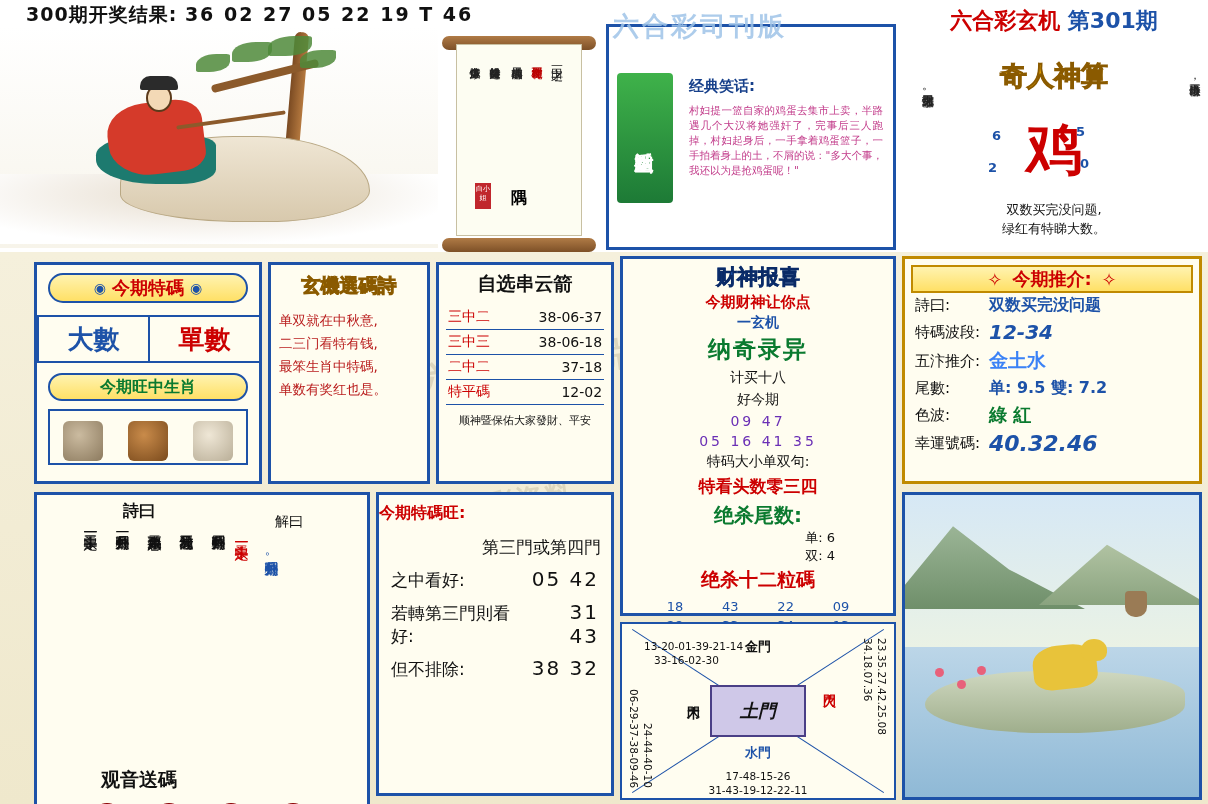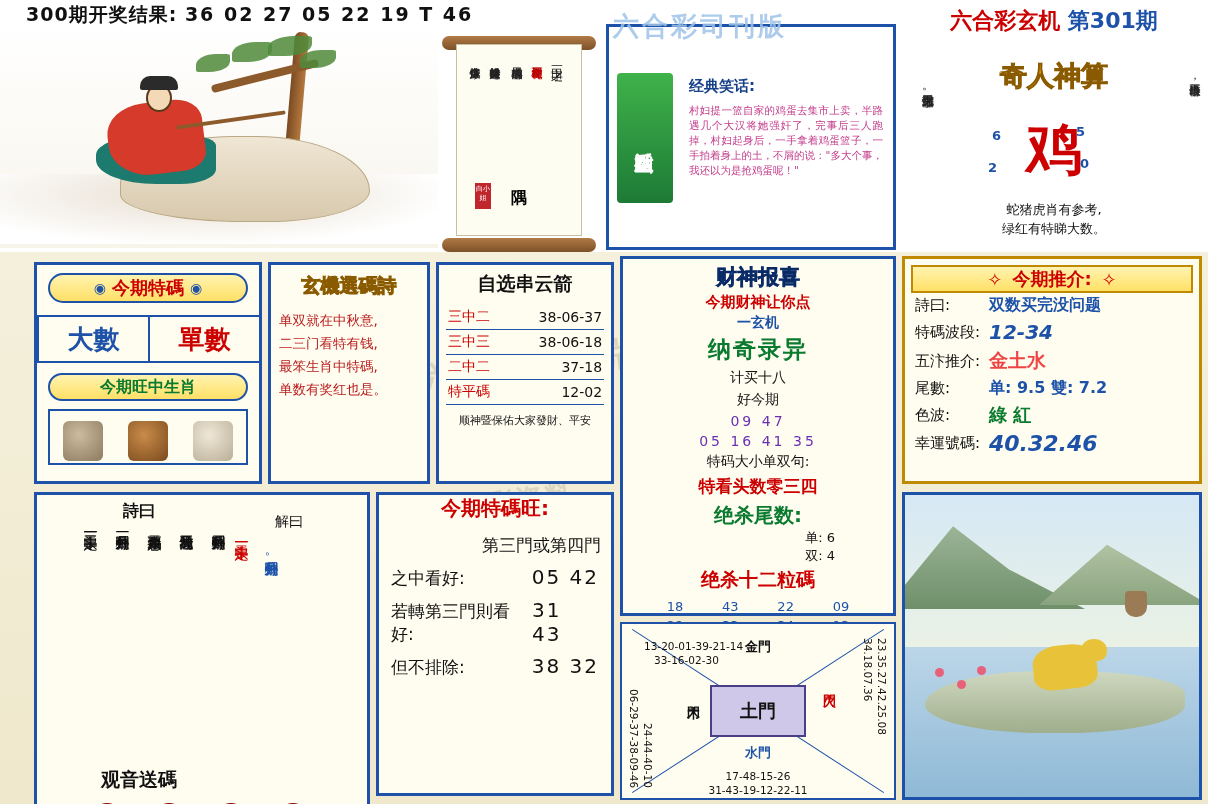--- a/index.html
+++ b/index.html
@@ -326,21 +326,21 @@
     display:flex; align-items:center; justify-content:center; gap:10px;
   }
   .p-rec .rowline {
     display:flex; align-items:center; padding:2px 10px;
     font-size:15px; color:#111;
   }
   .p-rec .rowline .k { color:#111; width:74px; flex:none; }
   .p-rec .rowline .v { font-weight:bold; }
   .p-rec .v.blue { color:#1d52a8; font-size:16px; }
   .p-rec .v.ital { font-style:italic; color:#1d52a8; font-size:20px; }
-  .p-rec .v.gold { color:#ef4444; font-size:19px; font-weight:bold; }
+  .p-rec .v.gold { color:#3b82f6; font-size:19px; font-weight:bold; }
   .p-rec .v.tail { color:#1d52a8; font-size:16px; }
   .p-rec .v.green { color:#0a7a2f; font-size:18px; }
   .p-rec .v.lucky { color:#1d52a8; font-style:italic; font-size:22px; }
 
   
   .p-vpoem {
     left:34px; top:492px; width:336px; height:356px;
     border:3px solid #1d52a8; background:#fffdf0;
   }
   .p-vpoem .h1 {
@@ -379,48 +379,48 @@
     background:radial-gradient(circle at 35% 30%, #ff6b5a, #c00);
     border:1px solid #8a0000;
   }
 
   
   .p-hot {
     left:376px; top:492px; width:238px; height:304px;
     border:3px solid #1d52a8; background:#fffdf0;
   }
   .p-hot .hd {
-    text-align:center; font-size:20px; font-weight:bold; color:#c00;
+    margin-top:8px; font-size:16px; font-weight:bold; color:#c00;
   }
   .p-hot .line {
     margin:12px 10px 0; font-size:17px; color:#111; text-align:right;
   }
   .p-hot .kv {
     margin:8px 12px 0; font-size:17px; color:#111;
     display:flex; justify-content:space-between; align-items:baseline;
   }
-  .p-hot .kv .val { font-size:20px; letter-spacing:2px; }
+  .p-hot .kv .val { font-size:20px; letter-spacing:2px;text-align:right; }
 
   
   .p-comp {
     left:620px; top:622px; width:276px; height:178px;
     border:2px solid #1d52a8; background:#fffdf0;
   }
   .p-comp .x1, .p-comp .x2 {
     position:absolute; left:50%; top:50%; width:300px; height:1px;
     background:#1d52a8; transform-origin:center;
   }
   .p-comp .x1 { transform:translate(-50%,-50%) rotate(33deg); }
   .p-comp .x2 { transform:translate(-50%,-50%) rotate(-33deg); }
   .p-comp .center {
     position:absolute; left:50%; top:50%; transform:translate(-50%,-50%);
     width:96px; height:52px; background:#cfc8e8;
     border:2px solid #4a3f86;
     display:flex; align-items:center; justify-content:center;
-    font-size:18px; font-weight:bold; color:#111;
+    font-size:18px; font-weight:bold; color:#111;font-style:italic;
   }
   .p-comp .lbl { position:absolute; font-size:13px; font-weight:bold; color:#111; }
   .p-comp .lbl.mu { left:62px; top:72px; writing-mode:vertical-rl; text-orientation:upright; color:#111;}
   .p-comp .lbl.huo { right:56px; top:60px; writing-mode:vertical-rl; text-orientation:upright; color:#c00;}
   .p-comp .lbl.jin { left:50%; top:14px; transform:translateX(-50%); color:#111;}
   .p-comp .lbl.shui { left:50%; bottom:36px; transform:translateX(-50%); color:#1d52a8;}
   .p-comp .num { position:absolute; font-size:10.5px; color:#111; }
   .p-comp .n-tl { left:22px; top:16px; }
   .p-comp .n-tl2 { left:32px; top:30px; }
   .p-comp .n-tr { right:6px; top:14px; writing-mode:vertical-rl; }
@@ -540,21 +540,21 @@
     </div>
     <div class="sub">奇人神算</div>
     <div class="zodiac">鸡</div>
     <div class="n n1">6</div>
     <div class="n n2">5</div>
     <div class="n n3">2</div>
     <div class="n n4">0</div>
     <div class="vleft">无聊引来坏习惯。</div>
     <div class="vright">心情难以平静下，</div>
     <div class="note">
-      <div>蛇猪虎肖有参考,</div>
+      <div>双数买完没问题,</div>
       <div>绿红有特睇大数。</div>
     </div>
   </div>
 
   <div class="body-bg"></div>
 
   <div class="wm-big">六合彩司刊版</div>
   <div class="wm-big2">六合彩资料</div>
 
   <div class="panel p-special">

